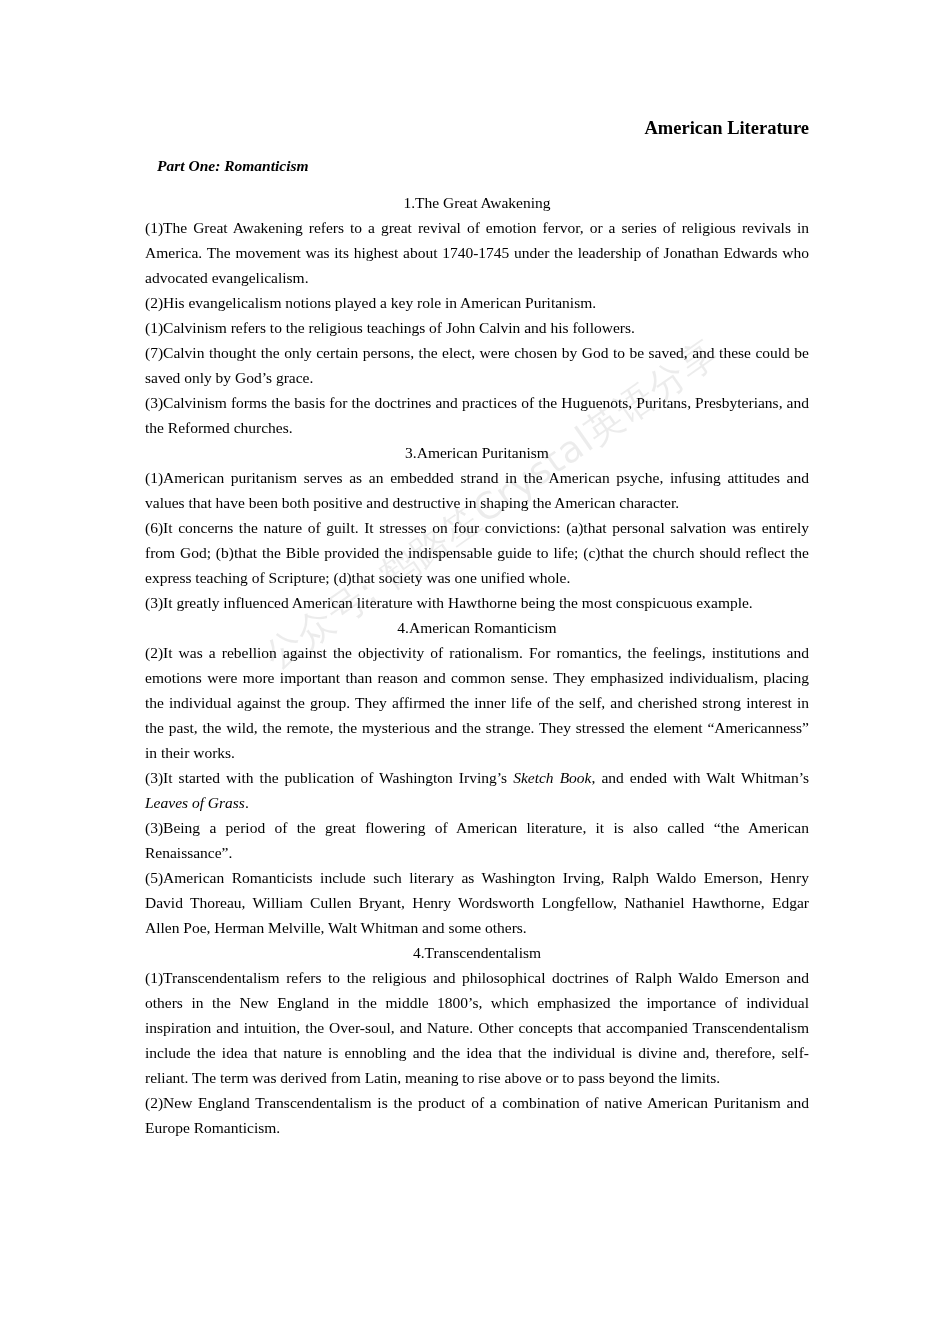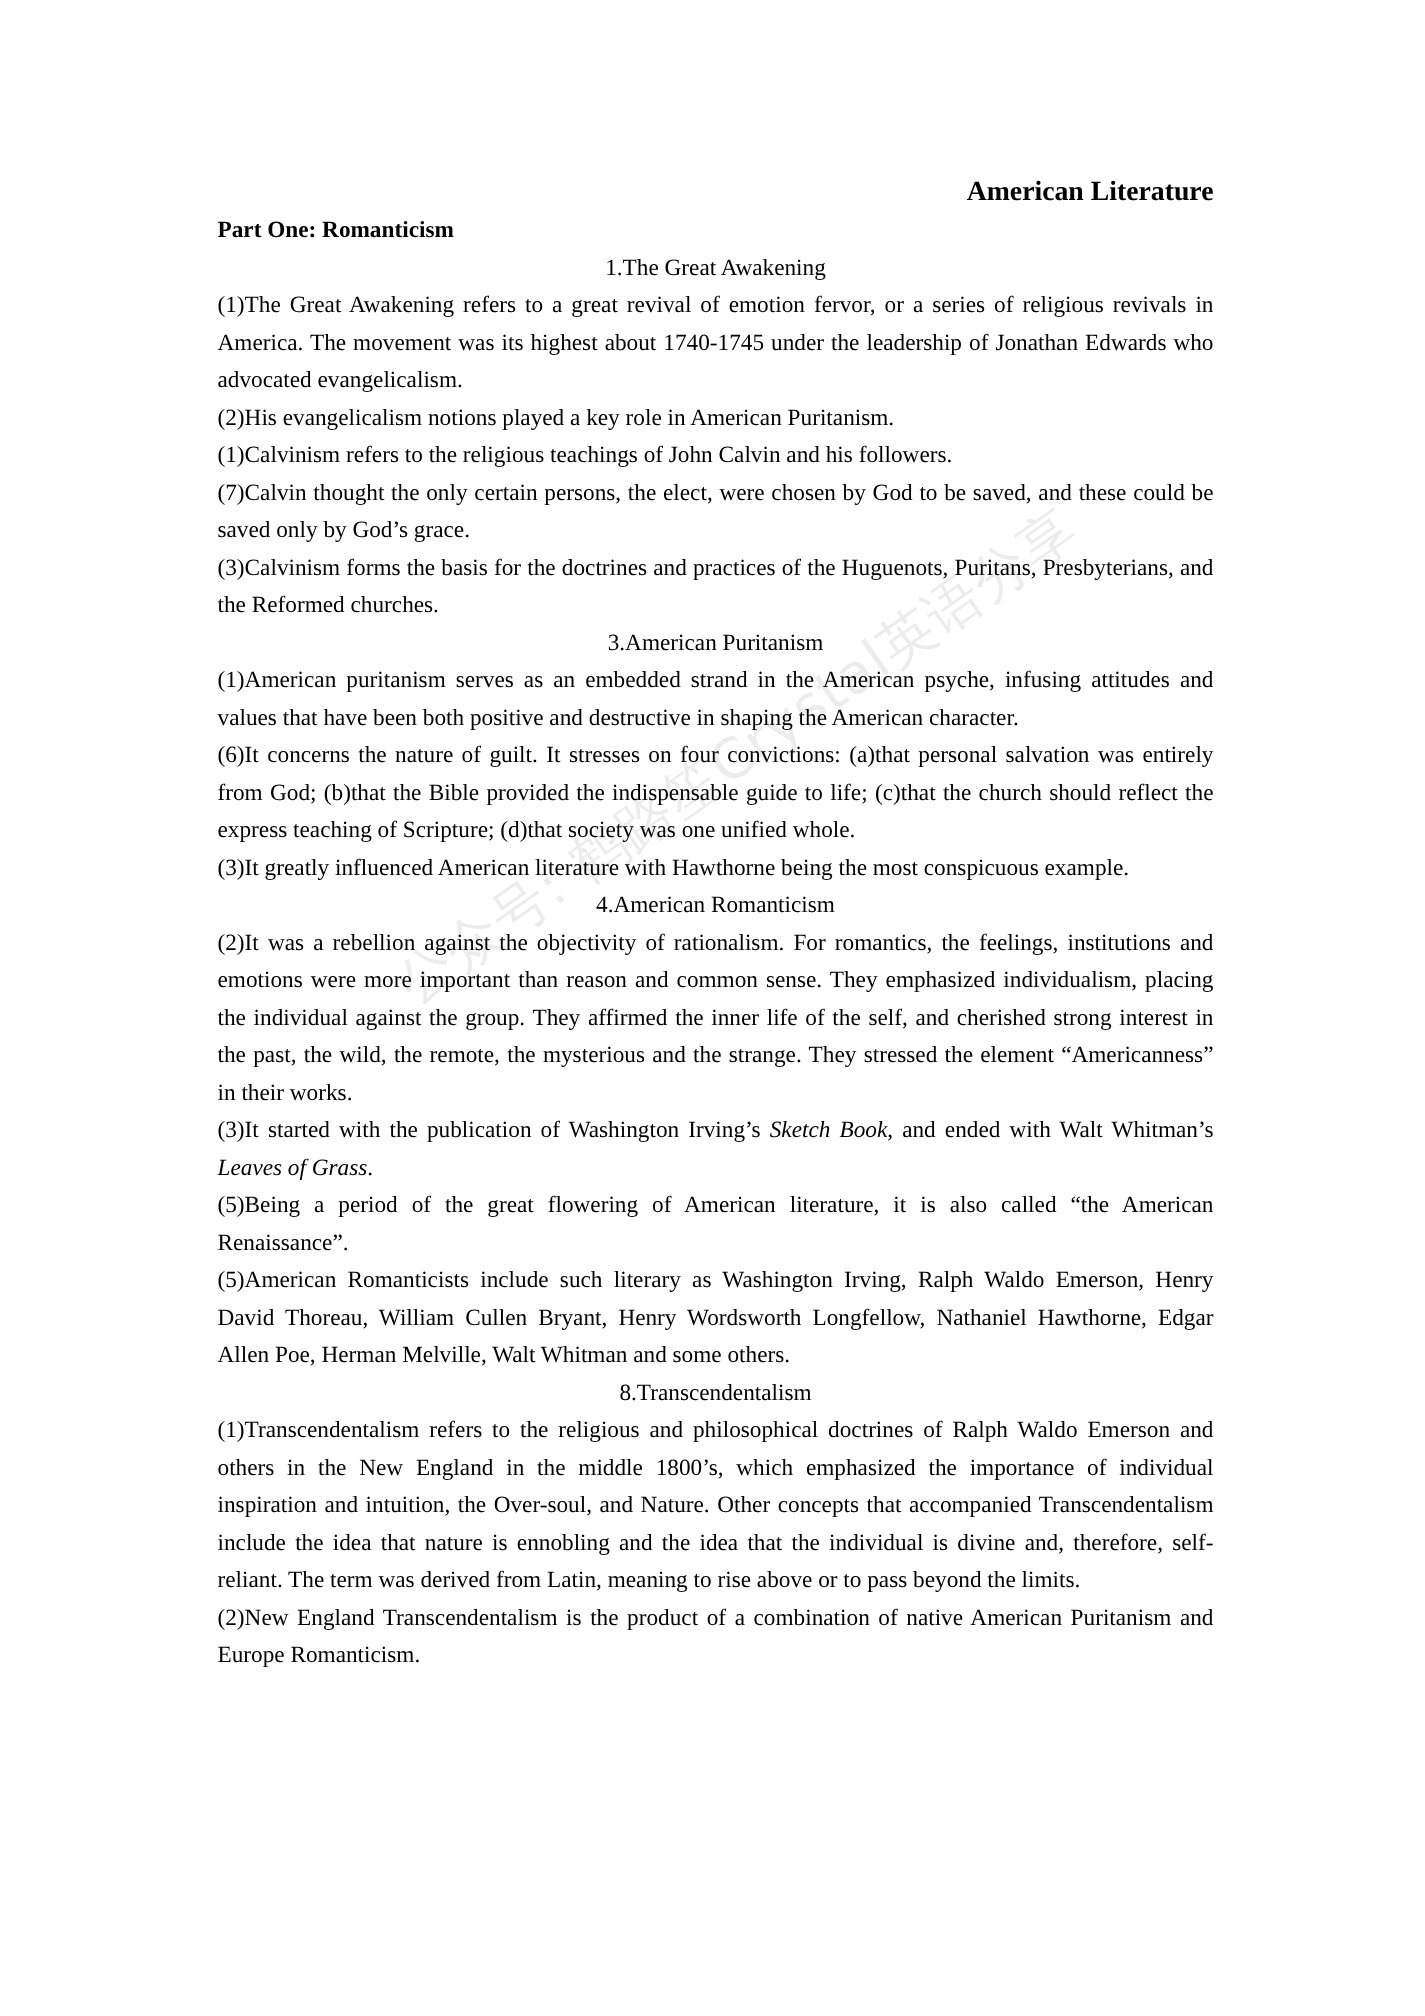--- a/index.html
+++ b/index.html
@@ -25,21 +25,22 @@
     font-weight: bold;
     font-size: 18.5px;
     line-height: 26px;
     margin: 0;
     text-align: right;
   }
   .part-title {
     font-weight: bold;
     font-size: 15.5px;
     line-height: 25px;
-    margin: 0;
+    margin: 12px;
+    font-style: italic;
   }
   .line {
     font-size: 15.5px;
     line-height: 25px;
     margin: 0;
     text-align: justify;
   }
   .line.heading {
     text-align: center;
   }
@@ -76,19 +77,19 @@
   <p class="line">(3)Calvinism forms the basis for the doctrines and practices of the Huguenots, Puritans, Presbyterians, and the Reformed churches.</p>
 
   <p class="line heading">3.American Puritanism</p>
   <p class="line">(1)American puritanism serves as an embedded strand in the American psyche, infusing attitudes and values that have been both positive and destructive in shaping the American character.</p>
   <p class="line">(6)It concerns the nature of guilt. It stresses on four convictions: (a)that personal salvation was entirely from God; (b)that the Bible provided the indispensable guide to life; (c)that the church should reflect the express teaching of Scripture; (d)that society was one unified whole.</p>
   <p class="line">(3)It greatly influenced American literature with Hawthorne being the most conspicuous example.</p>
 
   <p class="line heading">4.American Romanticism</p>
   <p class="line">(2)It was a rebellion against the objectivity of rationalism. For romantics, the feelings, institutions and emotions were more important than reason and common sense. They emphasized individualism, placing the individual against the group. They affirmed the inner life of the self, and cherished strong interest in the past, the wild, the remote, the mysterious and the strange. They stressed the element “Americanness” in their works.</p>
   <p class="line"><span>(3)It started with the publication of Washington Irving’s </span><i>Sketch Book</i><span>, and ended with Walt Whitman’s </span><i>Leaves of Grass</i><span>.</span></p>
-  <p class="line">(5)Being a period of the great flowering of American literature, it is also called “the American Renaissance”.</p>
+  <p class="line">(3)Being a period of the great flowering of American literature, it is also called “the American Renaissance”.</p>
   <p class="line">(5)American Romanticists include such literary as Washington Irving, Ralph Waldo Emerson, Henry David Thoreau,  William Cullen Bryant, Henry Wordsworth Longfellow, Nathaniel Hawthorne, Edgar Allen Poe, Herman Melville, Walt Whitman and some others.</p>
 
-  <p class="line heading">8.Transcendentalism</p>
+  <p class="line heading">4.Transcendentalism</p>
   <p class="line">(1)Transcendentalism refers to the religious and philosophical doctrines of Ralph Waldo Emerson and others in the New England in the middle 1800’s, which emphasized the importance of individual inspiration and intuition, the Over-soul, and Nature. Other concepts that accompanied Transcendentalism include the idea that nature is ennobling and the idea that the individual is divine and, therefore, self-reliant. The term was derived from Latin, meaning to rise above or to pass beyond the limits.</p>
   <p class="line">(2)New England Transcendentalism is the product of a combination of native American Puritanism and Europe Romanticism.</p>
 </div>
 
 </body></html>

